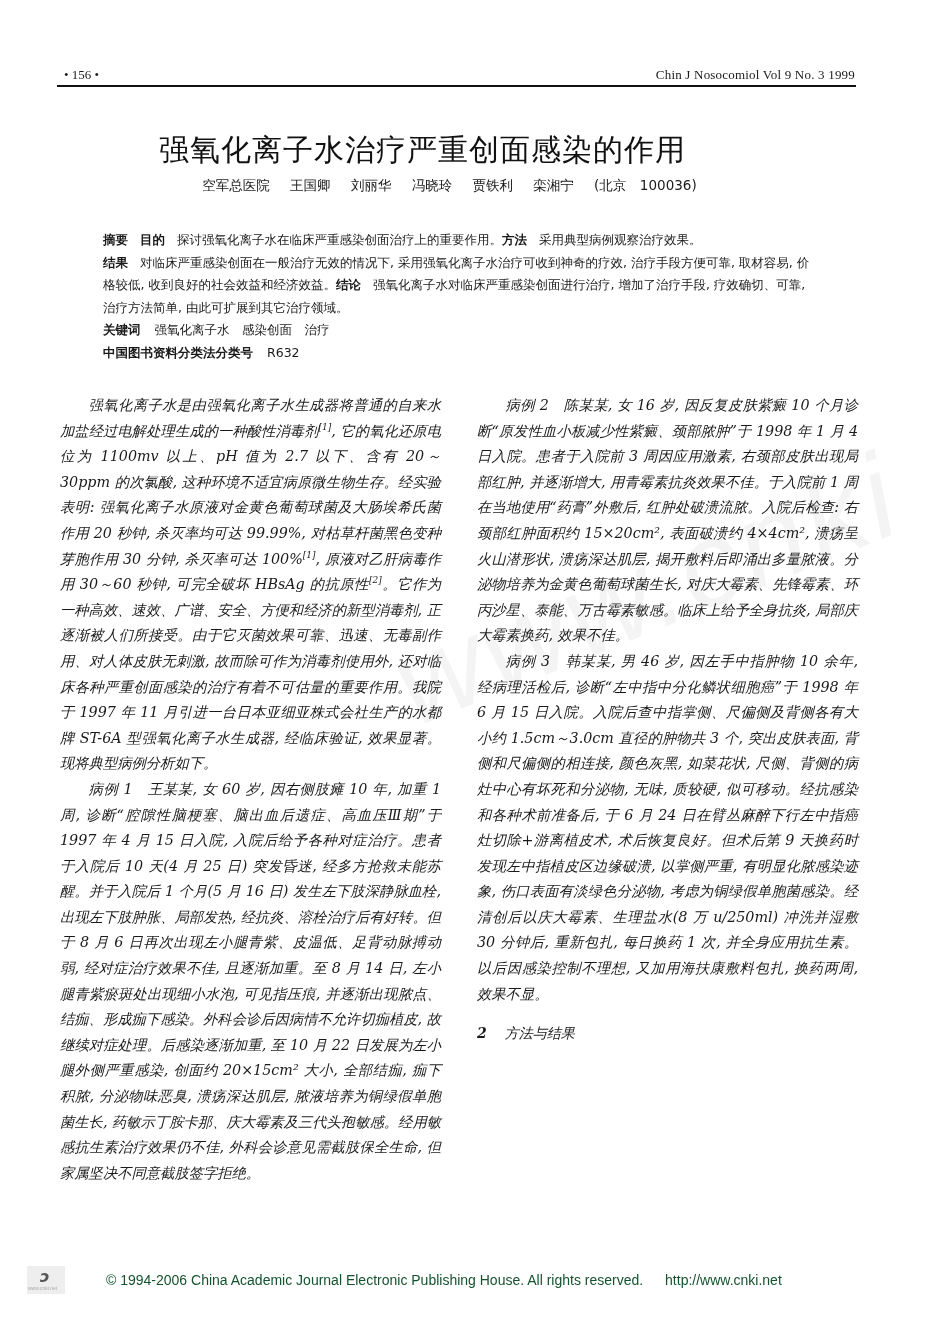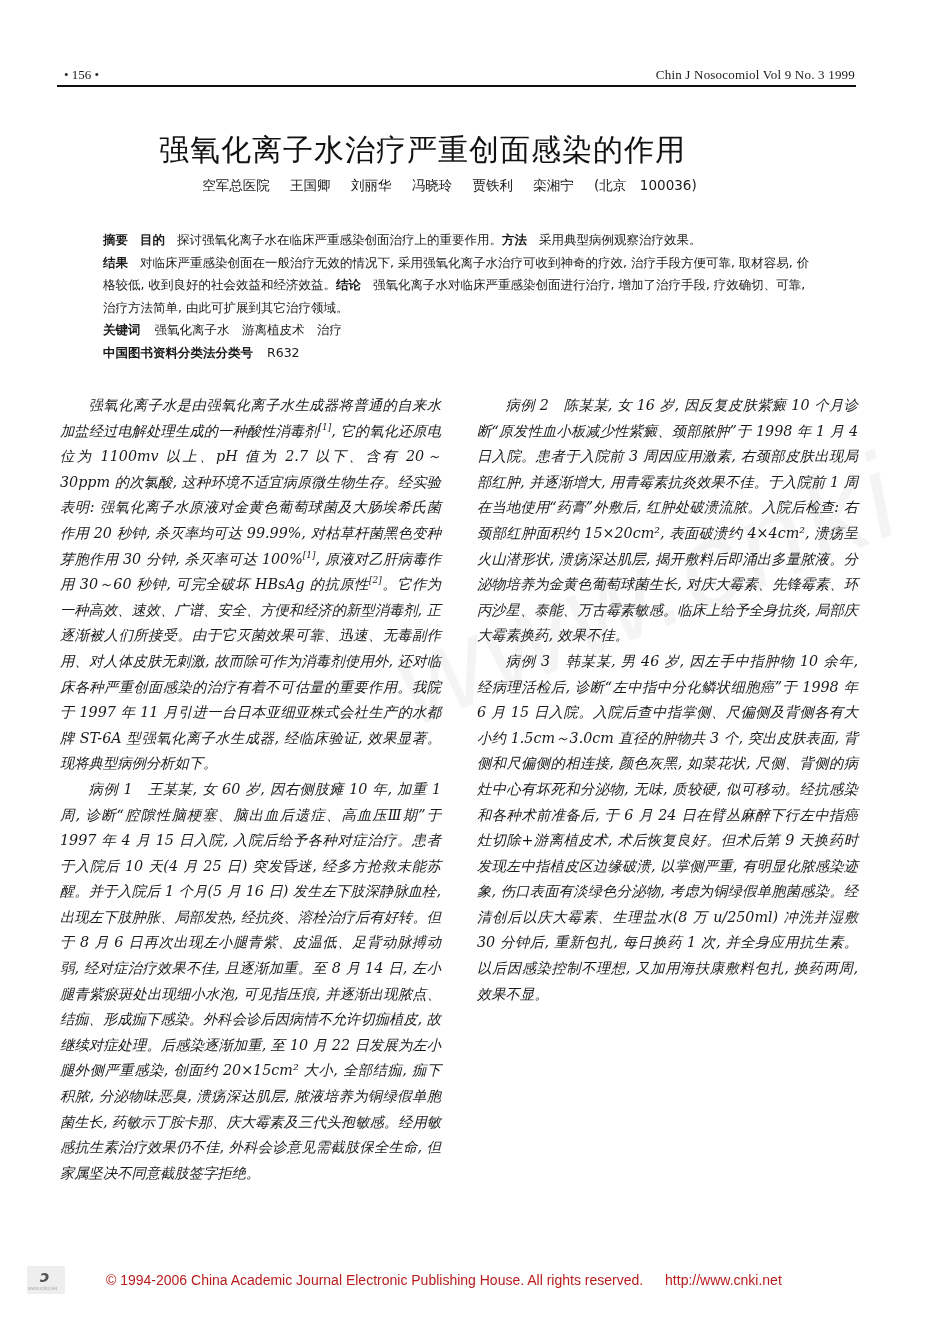--- a/index.html
+++ b/index.html
@@ -47,21 +47,21 @@
   .indent { text-indent: 2em; }
   .sect {
     font-family: "DejaVu Sans", sans-serif; font-size: 14px; margin: 8px 0 10px 0 !important;
   }
   .sect .num { font-weight: bold; font-family: "DejaVu Serif", serif; margin-right: 18px; }
   .subsect .num { font-weight: bold; margin-right: 14px; }
   .subsect .name { margin-right: 16px; }
   sup { font-size: 9px; line-height: 0; }
   .footer {
     position: absolute; left: 106px; top: 1272px;
-    font-family: "Liberation Sans", sans-serif; font-size: 14px; color: #b91c1c;
+    font-family: "Liberation Sans", sans-serif; font-size: 14px; color: #14532d;
     word-spacing: 0px;
   }
   .footer .url { margin-left: 18px; }
   .logo {
     position: absolute; left: 27px; top: 1266px; width: 38px; height: 28px;
     background: #eeeeee;
   }
   .logo .glyph {
     position: absolute; left: 13px; top: 1px; font-family: "DejaVu Sans", sans-serif;
     font-size: 16px; color: #555; font-weight: bold; font-style: italic;
@@ -96,35 +96,36 @@
   <span>栾湘宁</span>
   <span>(北京　100036)</span>
 </div>
 
 <div class="abstract">
   <p>
     <b>摘要</b><b>目的</b><span>探讨强氧化离子水在临床严重感染创面治疗上的重要作用。</span><b>方法</b><span>采用典型病例观察治疗效果。</span>
     <br><b>结果</b><span>对临床严重感染创面在一般治疗无效的情况下, 采用强氧化离子水治疗可收到神奇的疗效, 治疗手段方便可靠, 取材容易, 价格较低, 收到良好的社会效益和经济效益。</span><b>结论</b><span>强氧化离子水对临床严重感染创面进行治疗, 增加了治疗手段, 疗效确切、可靠, 治疗方法简单, 由此可扩展到其它治疗领域。</span>
   </p>
   <p>
-    <span class="lbl">关键词</span><span>强氧化离子水　游离植皮术　治疗</span>
+    <span class="lbl">关键词</span><span>强氧化离子水　感染创面　治疗</span>
   </p>
   <p>
     <span class="lbl">中国图书资料分类法分类号</span><span>R632</span>
   </p>
 </div>
 
 <div class="col col-left">
   <p class="indent"><span>强氧化离子水是由强氧化离子水生成器将普通的自来水加盐经过电解处理生成的一种酸性消毒剂</span><sup>[1]</sup><span>, 它的氧化还原电位为 1100mv 以上、pH 值为 2.7 以下、含有 20～30ppm 的次氯酸, 这种环境不适宜病原微生物生存。经实验表明: 强氧化离子水原液对金黄色葡萄球菌及大肠埃希氏菌作用 20 秒钟, 杀灭率均可达 99.99%, 对枯草杆菌黑色变种芽胞作用 30 分钟, 杀灭率可达 100%</span><sup>[1]</sup><span>, 原液对乙肝病毒作用 30～60 秒钟, 可完全破坏 HBsAg 的抗原性</span><sup>[2]</sup><span>。它作为一种高效、速效、广谱、安全、方便和经济的新型消毒剂, 正逐渐被人们所接受。由于它灭菌效果可靠、迅速、无毒副作用、对人体皮肤无刺激, 故而除可作为消毒剂使用外, 还对临床各种严重创面感染的治疗有着不可估量的重要作用。我院于 1997 年 11 月引进一台日本亚细亚株式会社生产的水都牌 ST-6A 型强氧化离子水生成器, 经临床验证, 效果显著。现将典型病例分析如下。</span></p>
   <p class="indent">病例 1　王某某, 女 60 岁, 因右侧肢瘫 10 年, 加重 1 周, 诊断“腔隙性脑梗塞、脑出血后遗症、高血压Ⅲ期”于 1997 年 4 月 15 日入院, 入院后给予各种对症治疗。患者于入院后 10 天(4 月 25 日) 突发昏迷, 经多方抢救未能苏醒。并于入院后 1 个月(5 月 16 日) 发生左下肢深静脉血栓, 出现左下肢肿胀、局部发热, 经抗炎、溶栓治疗后有好转。但于 8 月 6 日再次出现左小腿青紫、皮温低、足背动脉搏动弱, 经对症治疗效果不佳, 且逐渐加重。至 8 月 14 日, 左小腿青紫瘀斑处出现细小水泡, 可见指压痕, 并逐渐出现脓点、结痂、形成痂下感染。外科会诊后因病情不允许切痂植皮, 故继续对症处理。后感染逐渐加重, 至 10 月 22 日发展为左小腿外侧严重感染, 创面约 20×15cm² 大小, 全部结痂, 痂下积脓, 分泌物味恶臭, 溃疡深达肌层, 脓液培养为铜绿假单胞菌生长, 药敏示丁胺卡那、庆大霉素及三代头孢敏感。经用敏感抗生素治疗效果仍不佳, 外科会诊意见需截肢保全生命, 但家属坚决不同意截肢签字拒绝。</p>
 </div>
 
 <div class="col col-right" id="rightcol">
   <p class="indent">病例 2　陈某某, 女 16 岁, 因反复皮肤紫癜 10 个月诊断“原发性血小板减少性紫癜、颈部脓肿”于 1998 年 1 月 4 日入院。患者于入院前 3 周因应用激素, 右颈部皮肤出现局部红肿, 并逐渐增大, 用青霉素抗炎效果不佳。于入院前 1 周在当地使用“药膏”外敷后, 红肿处破溃流脓。入院后检查: 右颈部红肿面积约 15×20cm², 表面破溃约 4×4cm², 溃疡呈火山潜形状, 溃疡深达肌层, 揭开敷料后即涌出多量脓液。分泌物培养为金黄色葡萄球菌生长, 对庆大霉素、先锋霉素、环丙沙星、泰能、万古霉素敏感。临床上给予全身抗炎, 局部庆大霉素换药, 效果不佳。</p>
   <p class="indent">病例 3　韩某某, 男 46 岁, 因左手中指肿物 10 余年, 经病理活检后, 诊断“左中指中分化鳞状细胞癌”于 1998 年 6 月 15 日入院。入院后查中指掌侧、尺偏侧及背侧各有大小约 1.5cm～3.0cm 直径的肿物共 3 个, 突出皮肤表面, 背侧和尺偏侧的相连接, 颜色灰黑, 如菜花状, 尺侧、背侧的病灶中心有坏死和分泌物, 无味, 质较硬, 似可移动。经抗感染和各种术前准备后, 于 6 月 24 日在臂丛麻醉下行左中指癌灶切除+游离植皮术, 术后恢复良好。但术后第 9 天换药时发现左中指植皮区边缘破溃, 以掌侧严重, 有明显化脓感染迹象, 伤口表面有淡绿色分泌物, 考虑为铜绿假单胞菌感染。经清创后以庆大霉素、生理盐水(8 万 u/250ml) 冲洗并湿敷 30 分钟后, 重新包扎, 每日换药 1 次, 并全身应用抗生素。以后因感染控制不理想, 又加用海扶康敷料包扎, 换药两周, 效果不显。</p>
+  <p class="sect" style="margin-top:14px !important;"><span class="num">2</span><span>方法与结果</span></p>
 </div>
 
 <div class="logo">
   <span class="glyph">ɔ</span>
   <span class="small">www.cnki.net</span>
 </div>
 <div class="footer">
   <span>© 1994-2006 China Academic Journal Electronic Publishing House. All rights reserved.</span>
   <span class="url">http://www.cnki.net</span>
 </div>

